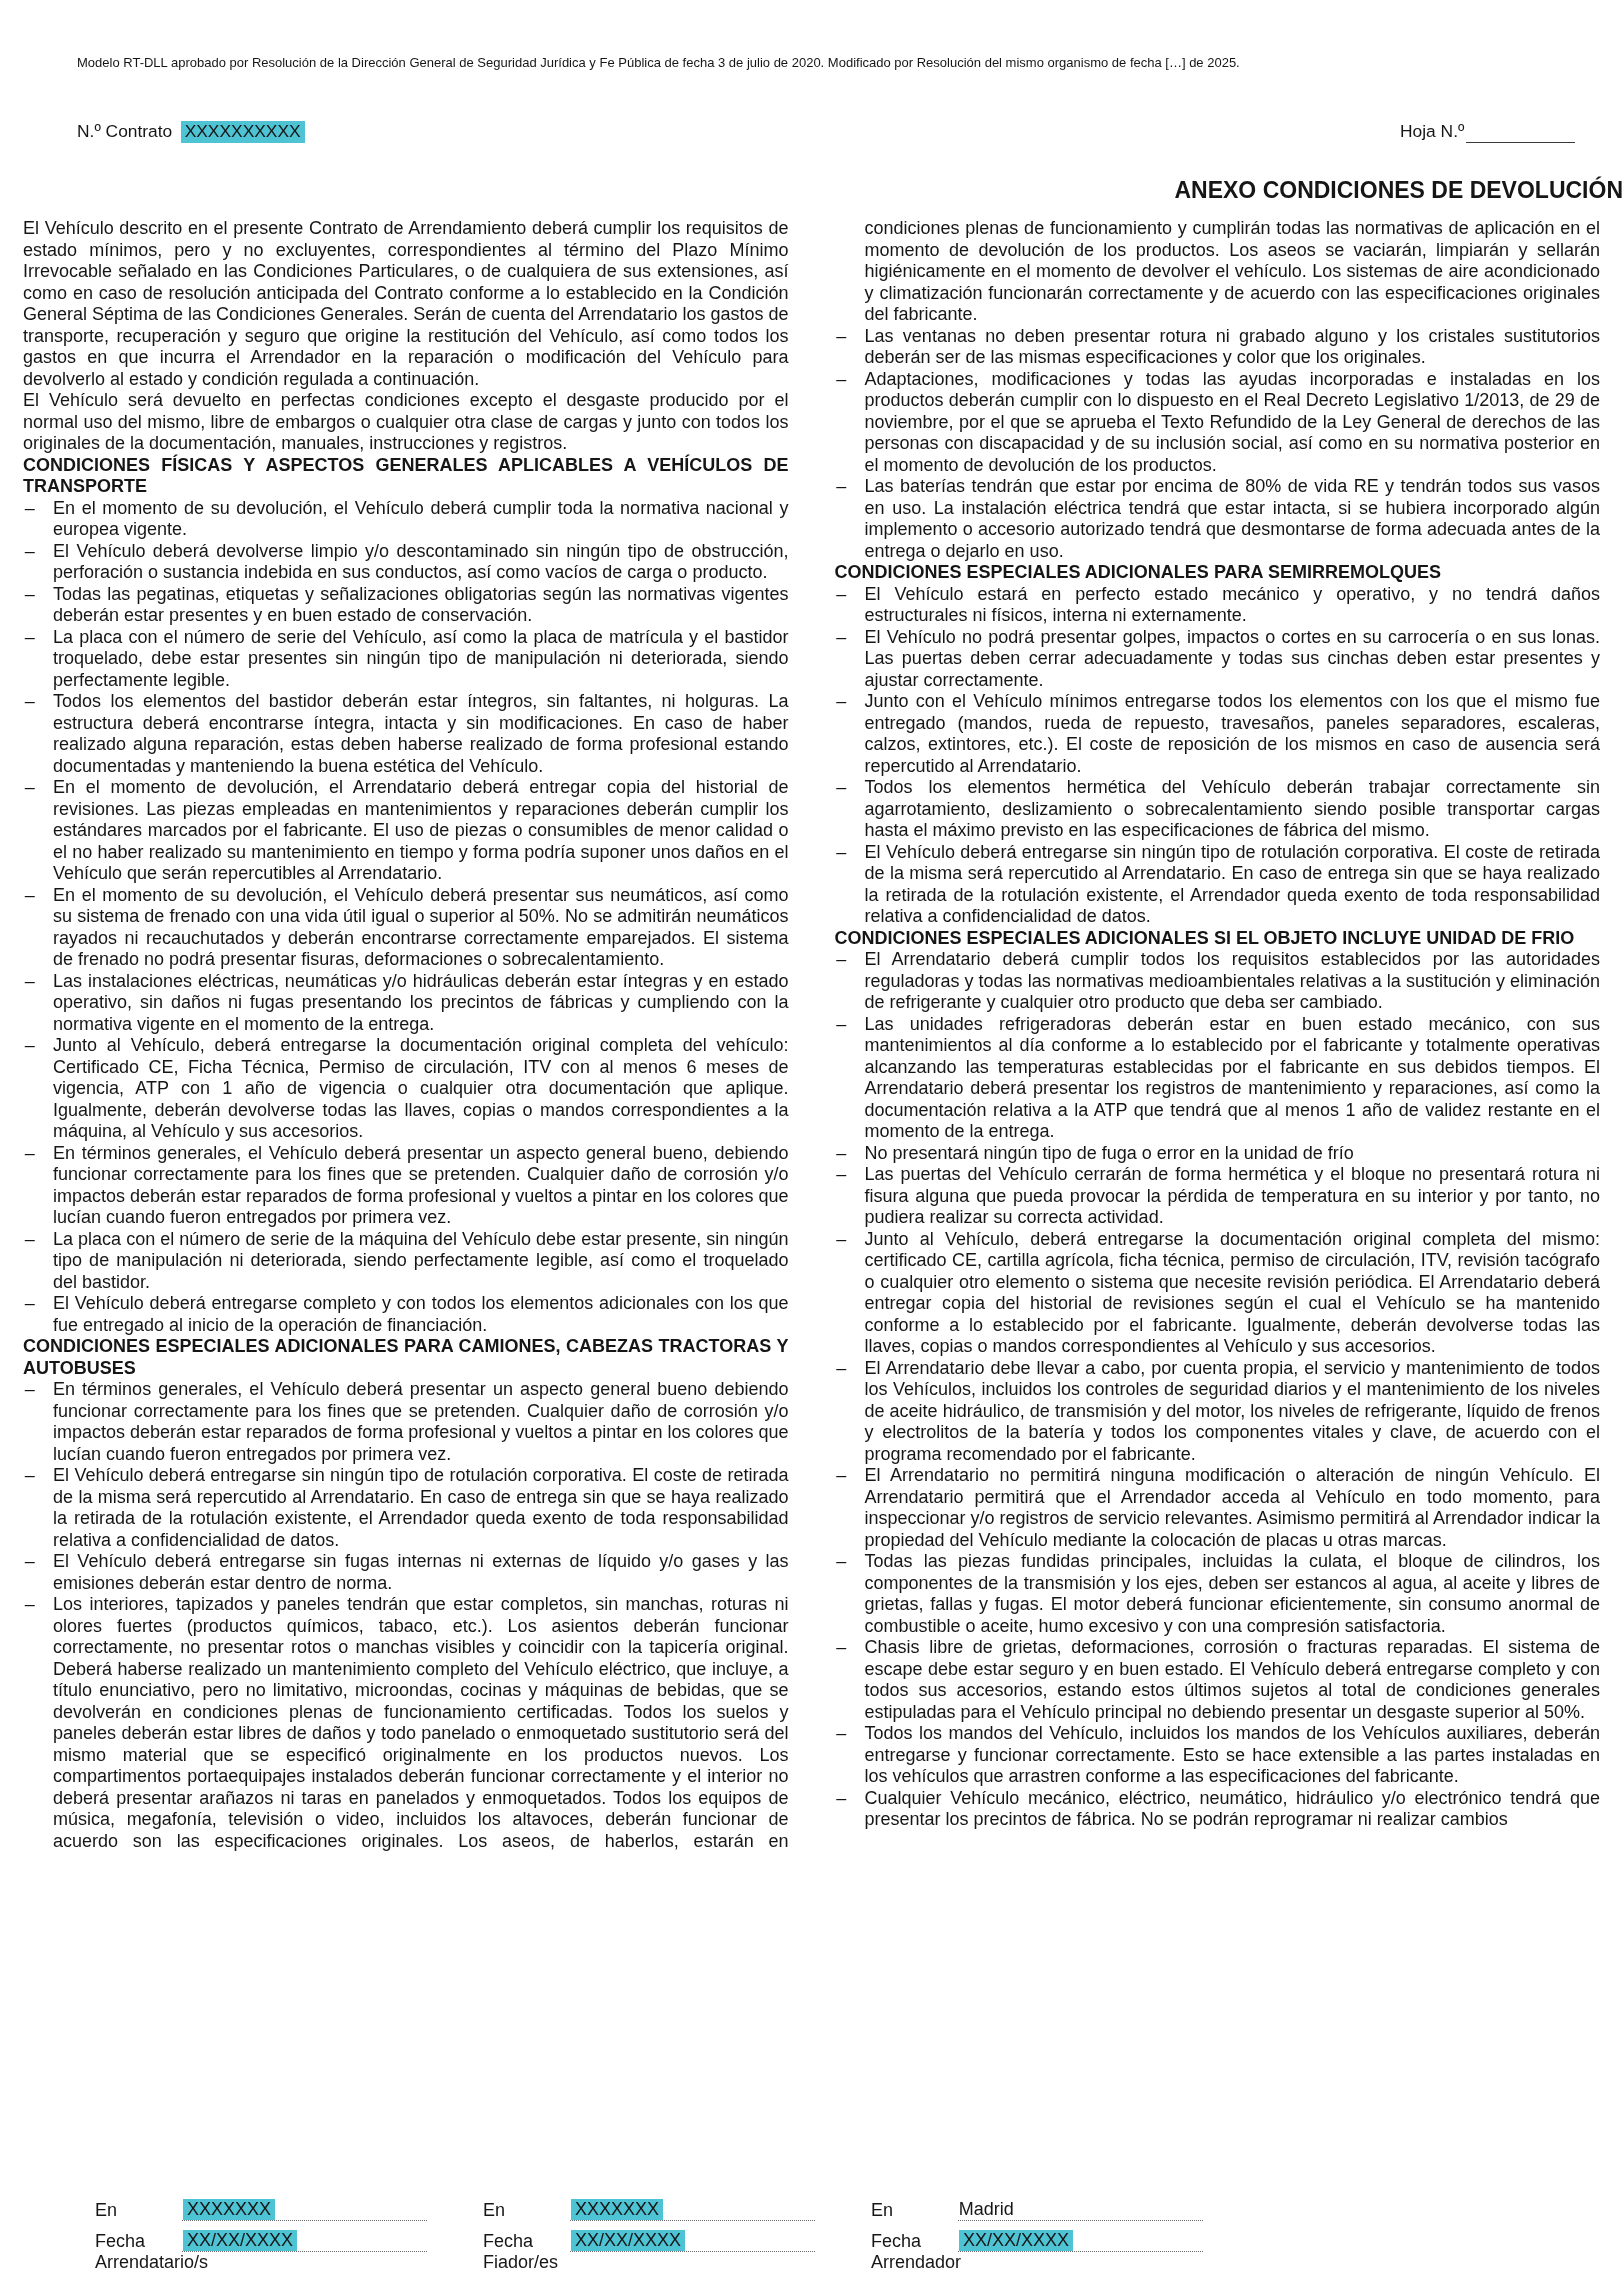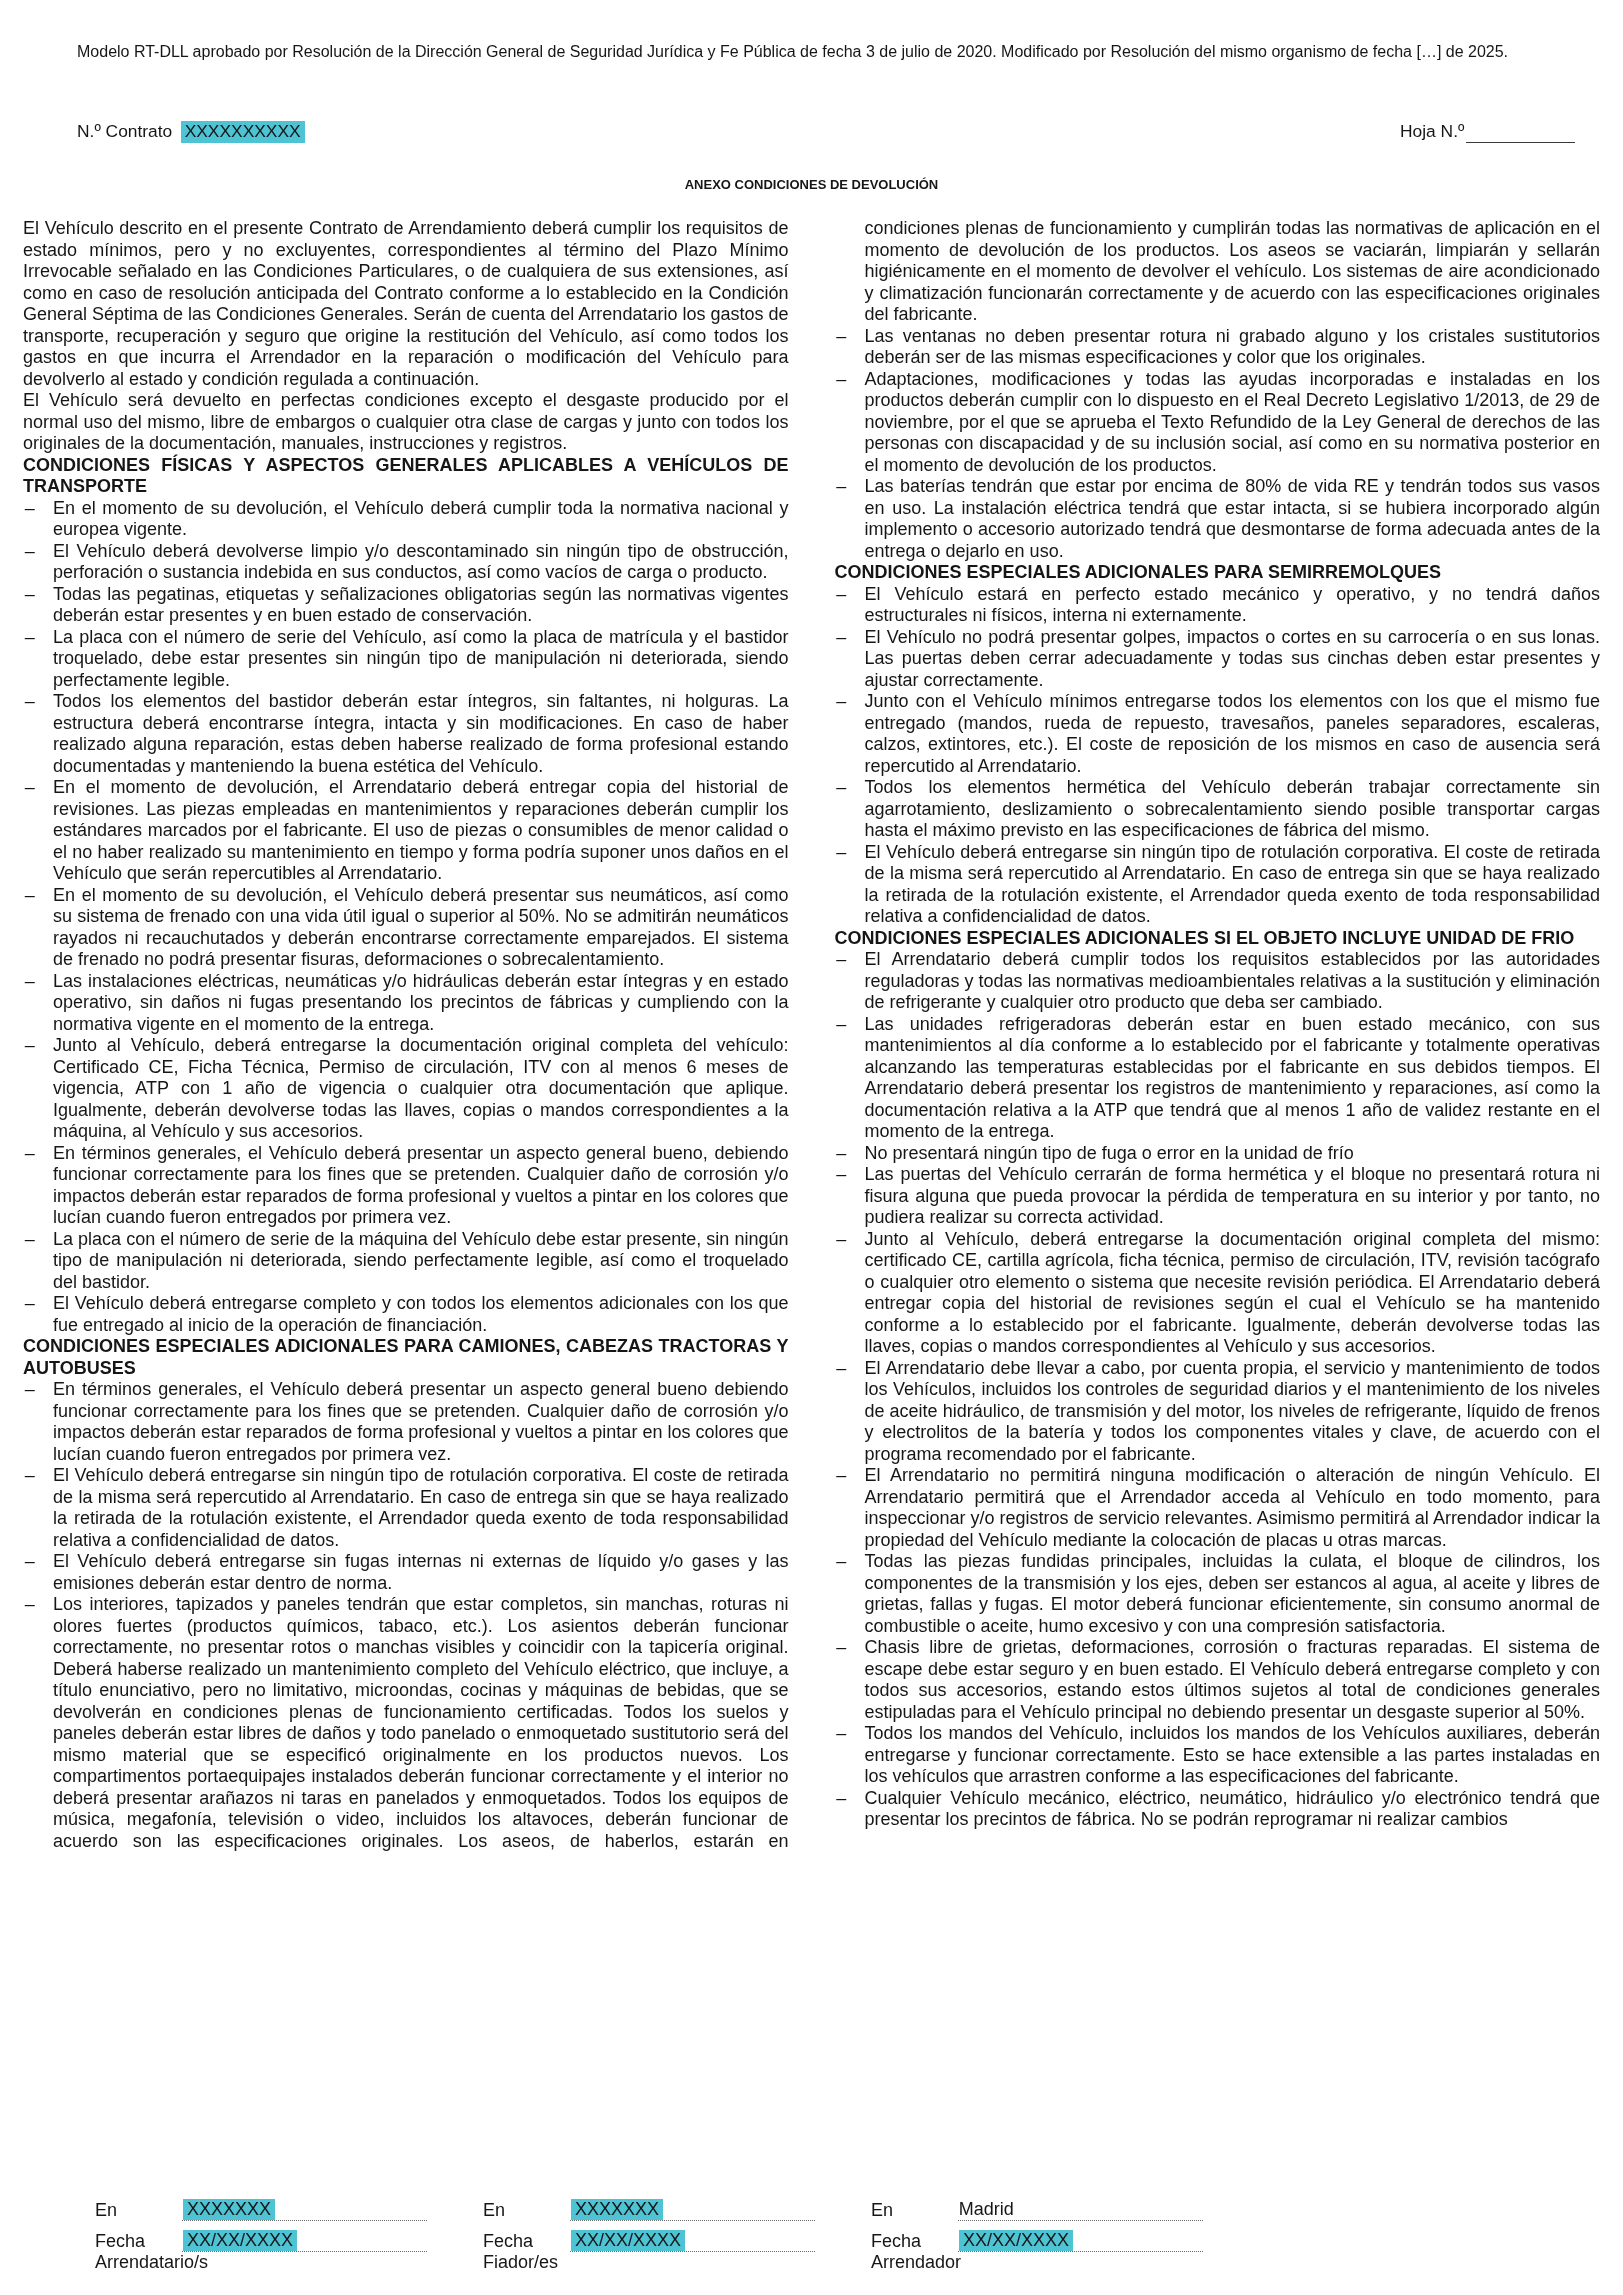--- a/index.html
+++ b/index.html
@@ -4,35 +4,35 @@
 <style>
   * { margin:0; padding:0; box-sizing:border-box; }
   html,body { width:1623px; height:2295px; overflow:hidden; }
   body {
     background:#ffffff;
     color:#161616;
     font-family:"Liberation Sans", sans-serif;
     position:relative;
   }
   .header-note {
-    position:absolute; top:40px; left:77px; width:1484px;
-    font-size:16px; line-height:24px;
+    position:absolute; top:48px; left:77px; width:1484px;
+    font-size:13px; line-height:30px;
   }
   .contract-row {
     position:absolute; top:121px; left:77px; width:1498px;
     display:flex; justify-content:space-between; align-items:flex-end;
     font-size:17.4px; line-height:21.5px;
   }
   .contract-left { display:flex; align-items:flex-end; gap:8.3px; }
   .hl { background:var(--hl,#4dc3d4); padding:0 4.1px; }
   .sheet-right { display:flex; align-items:flex-end; gap:1.7px; }
   .sheet-line { display:inline-block; width:109px; border-bottom:1.7px solid #3a3a3a; height:20px; }
   .doc-title {
     position:absolute; top:177px; left:0; width:100%;
-    text-align:center; font-weight:bold; font-size:13px;
+    text-align:right; font-weight:bold; font-size:23px;
   }
   .doc-body {
     position:absolute; top:218px; left:23px; width:1577px;
     column-count:2; column-gap:46px;
     font-size:18px; line-height:21.5px; text-align:justify;
   }
   .para { margin:0; }
   .sec-heading { font-weight:bold; break-inside:avoid; }
   .item { position:relative; padding-left:30px; }
   .dash { position:absolute; left:1.7px; top:0; }

